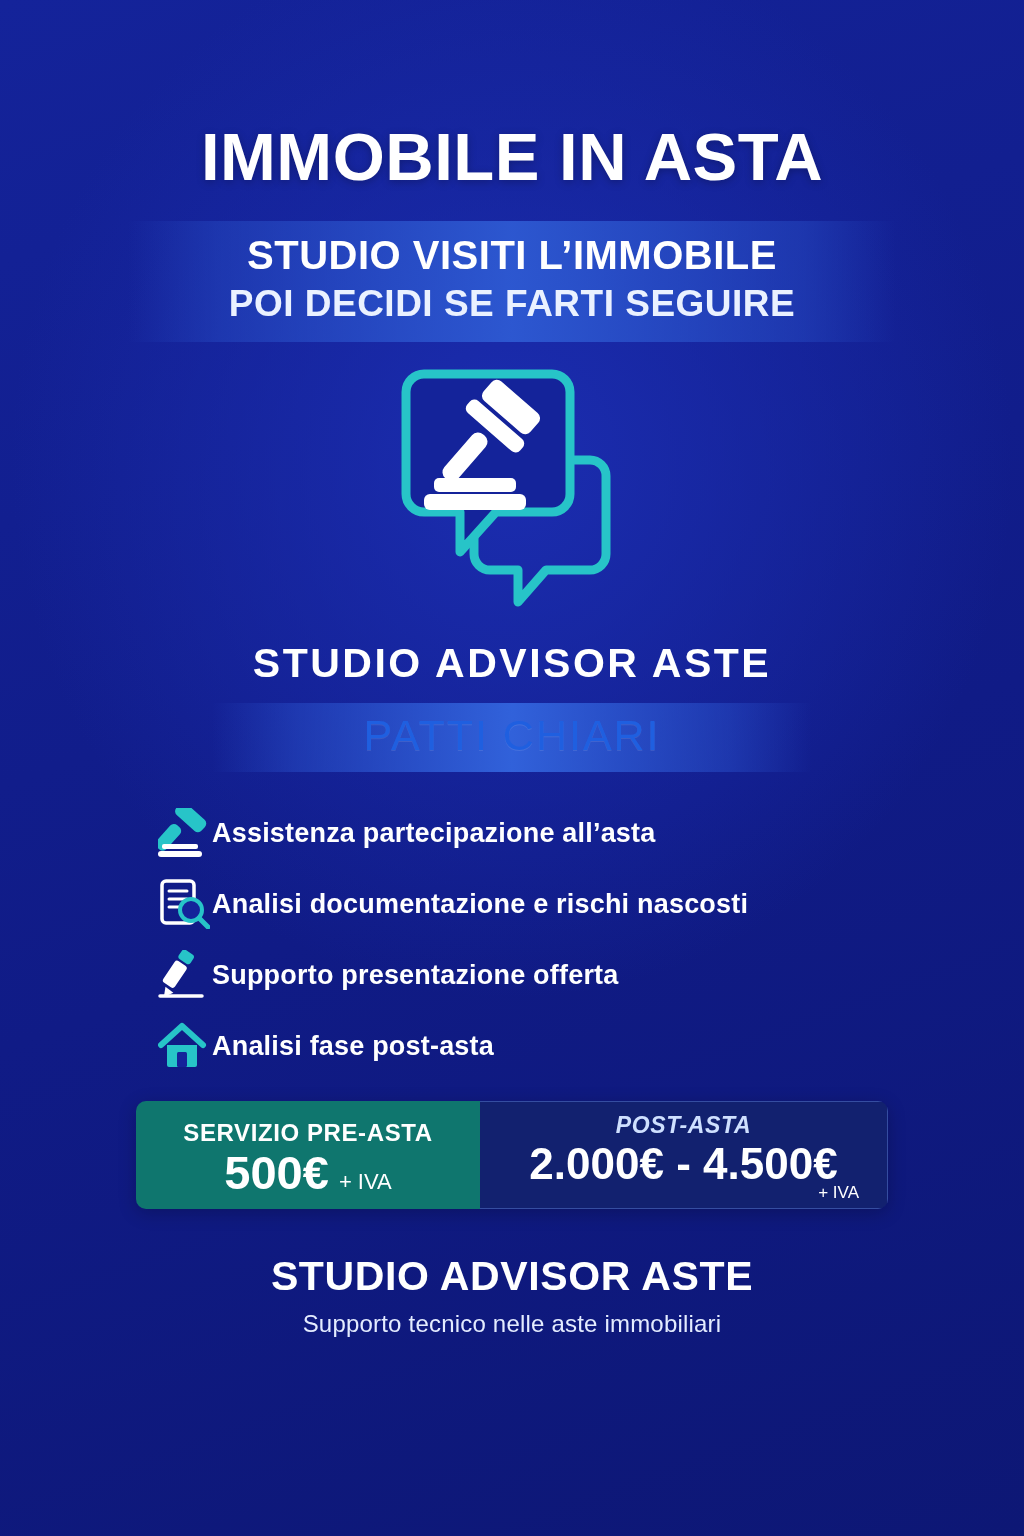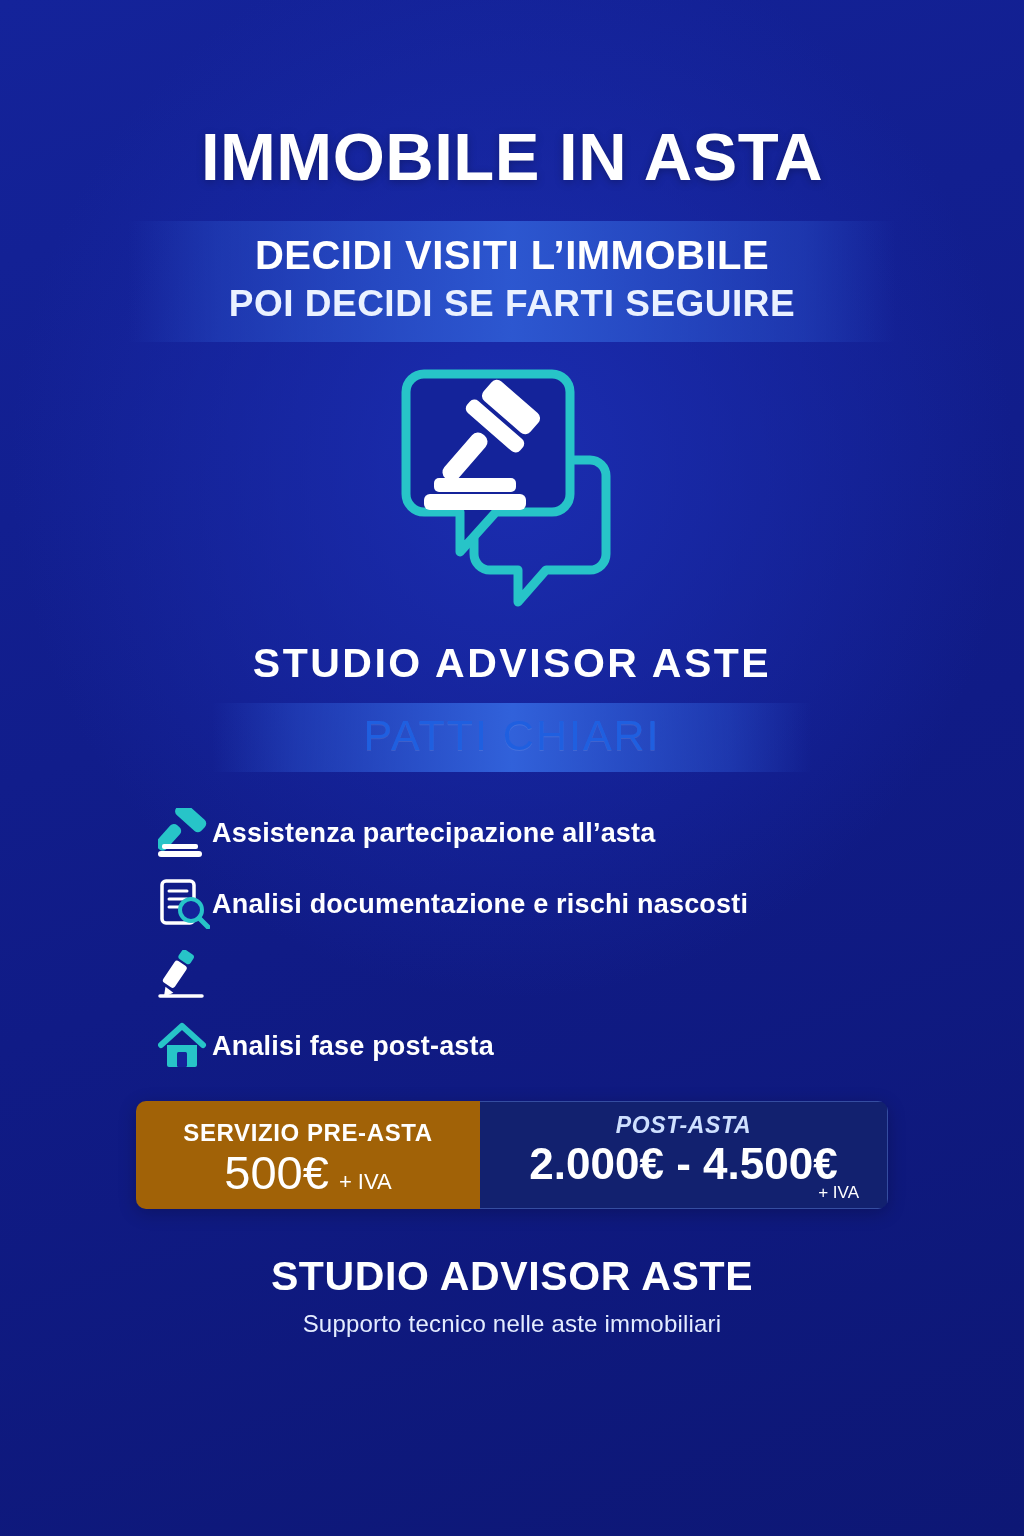--- a/index.html
+++ b/index.html
@@ -144,42 +144,42 @@
     margin-top: 28px;
     width: 752px;
     height: 108px;
     display: flex;
     border-radius: 10px;
     overflow: hidden;
     box-shadow: 0 4px 18px rgba(0,0,0,0.22);
   }
   .price-left {
     width: 344px;
-    background: #a16207;
+    background: #0f766e;
     display: flex;
     flex-direction: column;
     align-items: center;
     justify-content: center;
     padding-top: 4px;
   }
   .price-left .plabel {
     font-size: 24px;
     font-weight: bold;
     color: #ffffff;
     letter-spacing: 0.6px;
   }
   .price-left .pvalue {
     display: flex;
     align-items: baseline;
     gap: 10px;
     margin-top: 2px;
   }
   .price-left .pvalue .big {
     font-size: 47px;
-    font-weight: normal;
+    font-weight: bold;
     color: #ffffff;
     line-height: 1;
   }
   .price-left .pvalue .iva {
     font-size: 22px;
     font-weight: normal;
     color: #ffffff;
   }
   .price-right {
     flex: 1;
@@ -233,21 +233,21 @@
   }
 </style>
 </head>
 <body>
 
 <div class="poster">
 
   <div class="headline">IMMOBILE IN ASTA</div>
 
   <div class="subbanner">
-    <div class="l1">DECIDI VISITI L’IMMOBILE</div>
+    <div class="l1">STUDIO VISITI L’IMMOBILE</div>
     <div class="l2">POI DECIDI SE FARTI SEGUIRE</div>
   </div>
 
   <div class="logo-wrap">
     <svg width="280" height="260" viewBox="0 0 280 260">
 
       <path d="M118 94 h100 a16 16 0 0 1 16 16 v78 a16 16 0 0 1 -16 16 h-44 l-28 32 v-32 h-28 a16 16 0 0 1 -16 -16 v-78 a16 16 0 0 1 16 -16 z" fill="none" stroke="#27c4c8" stroke-width="9" stroke-linejoin="round"></path>
 
       <path d="M52 8 h128 a18 18 0 0 1 18 18 v102 a18 18 0 0 1 -18 18 h-56 l-36 40 v-40 h-36 a18 18 0 0 1 -18 -18 v-102 a18 18 0 0 1 18 -18 z" fill="#14239a" stroke="#27c4c8" stroke-width="9" stroke-linejoin="round"></path>
 
@@ -307,20 +307,21 @@
       <span class="ficon">
         <svg width="52" height="50" viewBox="0 0 52 50">
           <g transform="rotate(-8 26 25)">
             <rect x="24" y="2" width="14" height="11" rx="3" fill="#27c4c8" transform="rotate(42 31 7)"></rect>
             <rect x="10" y="10" width="14" height="26" rx="3" fill="#ffffff" transform="rotate(42 17 23)"></rect>
             <path d="M6 34 l7 7 -10 3 z" fill="#ffffff"></path>
           </g>
           <line x1="2" y1="46" x2="44" y2="46" stroke="#ffffff" stroke-width="3.5" stroke-linecap="round"></line>
         </svg>
       </span>
+      <span class="flabel">Supporto presentazione offerta</span>
     </div>
 
     <div class="feature">
       <span class="ficon">
         <svg width="52" height="50" viewBox="0 0 52 50">
           <path d="M3 24 L24 5 L45 24" fill="none" stroke="#27c4c8" stroke-width="6" stroke-linecap="round" stroke-linejoin="round"></path>
           <path d="M9 24 h30 v20 a2 2 0 0 1 -2 2 h-26 a2 2 0 0 1 -2 -2 z" fill="#27c4c8"></path>
           <rect x="19" y="31" width="10" height="15" rx="1.5" fill="#14239a"></rect>
         </svg>
       </span>

